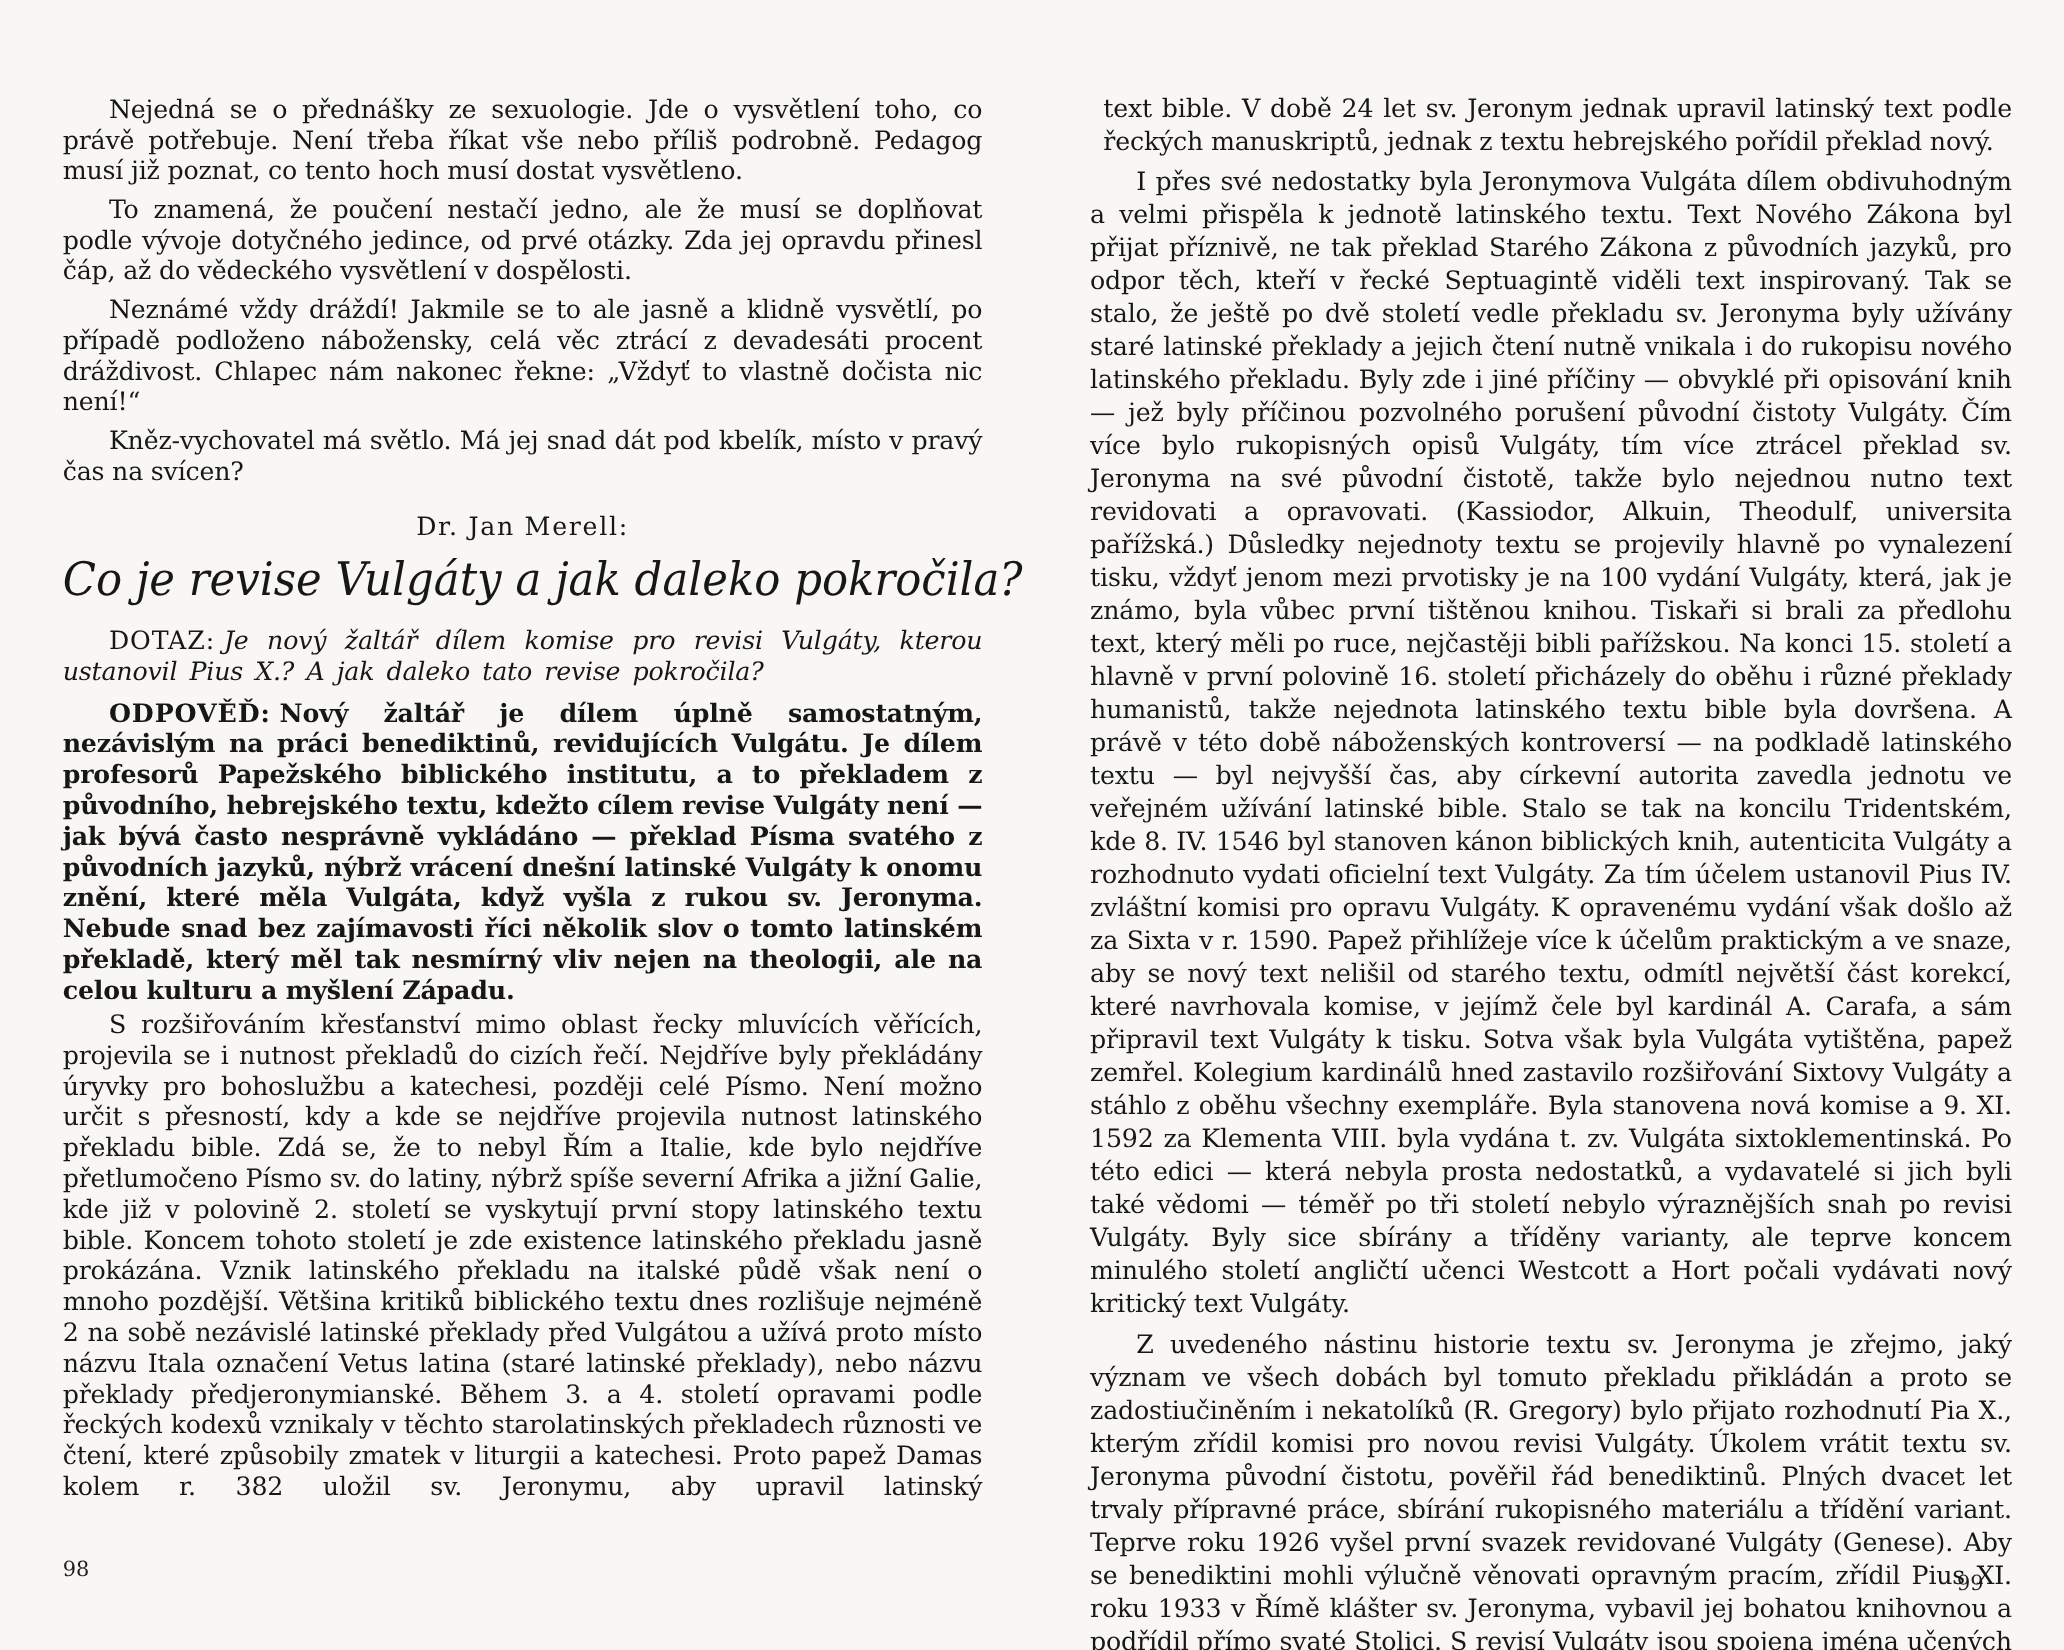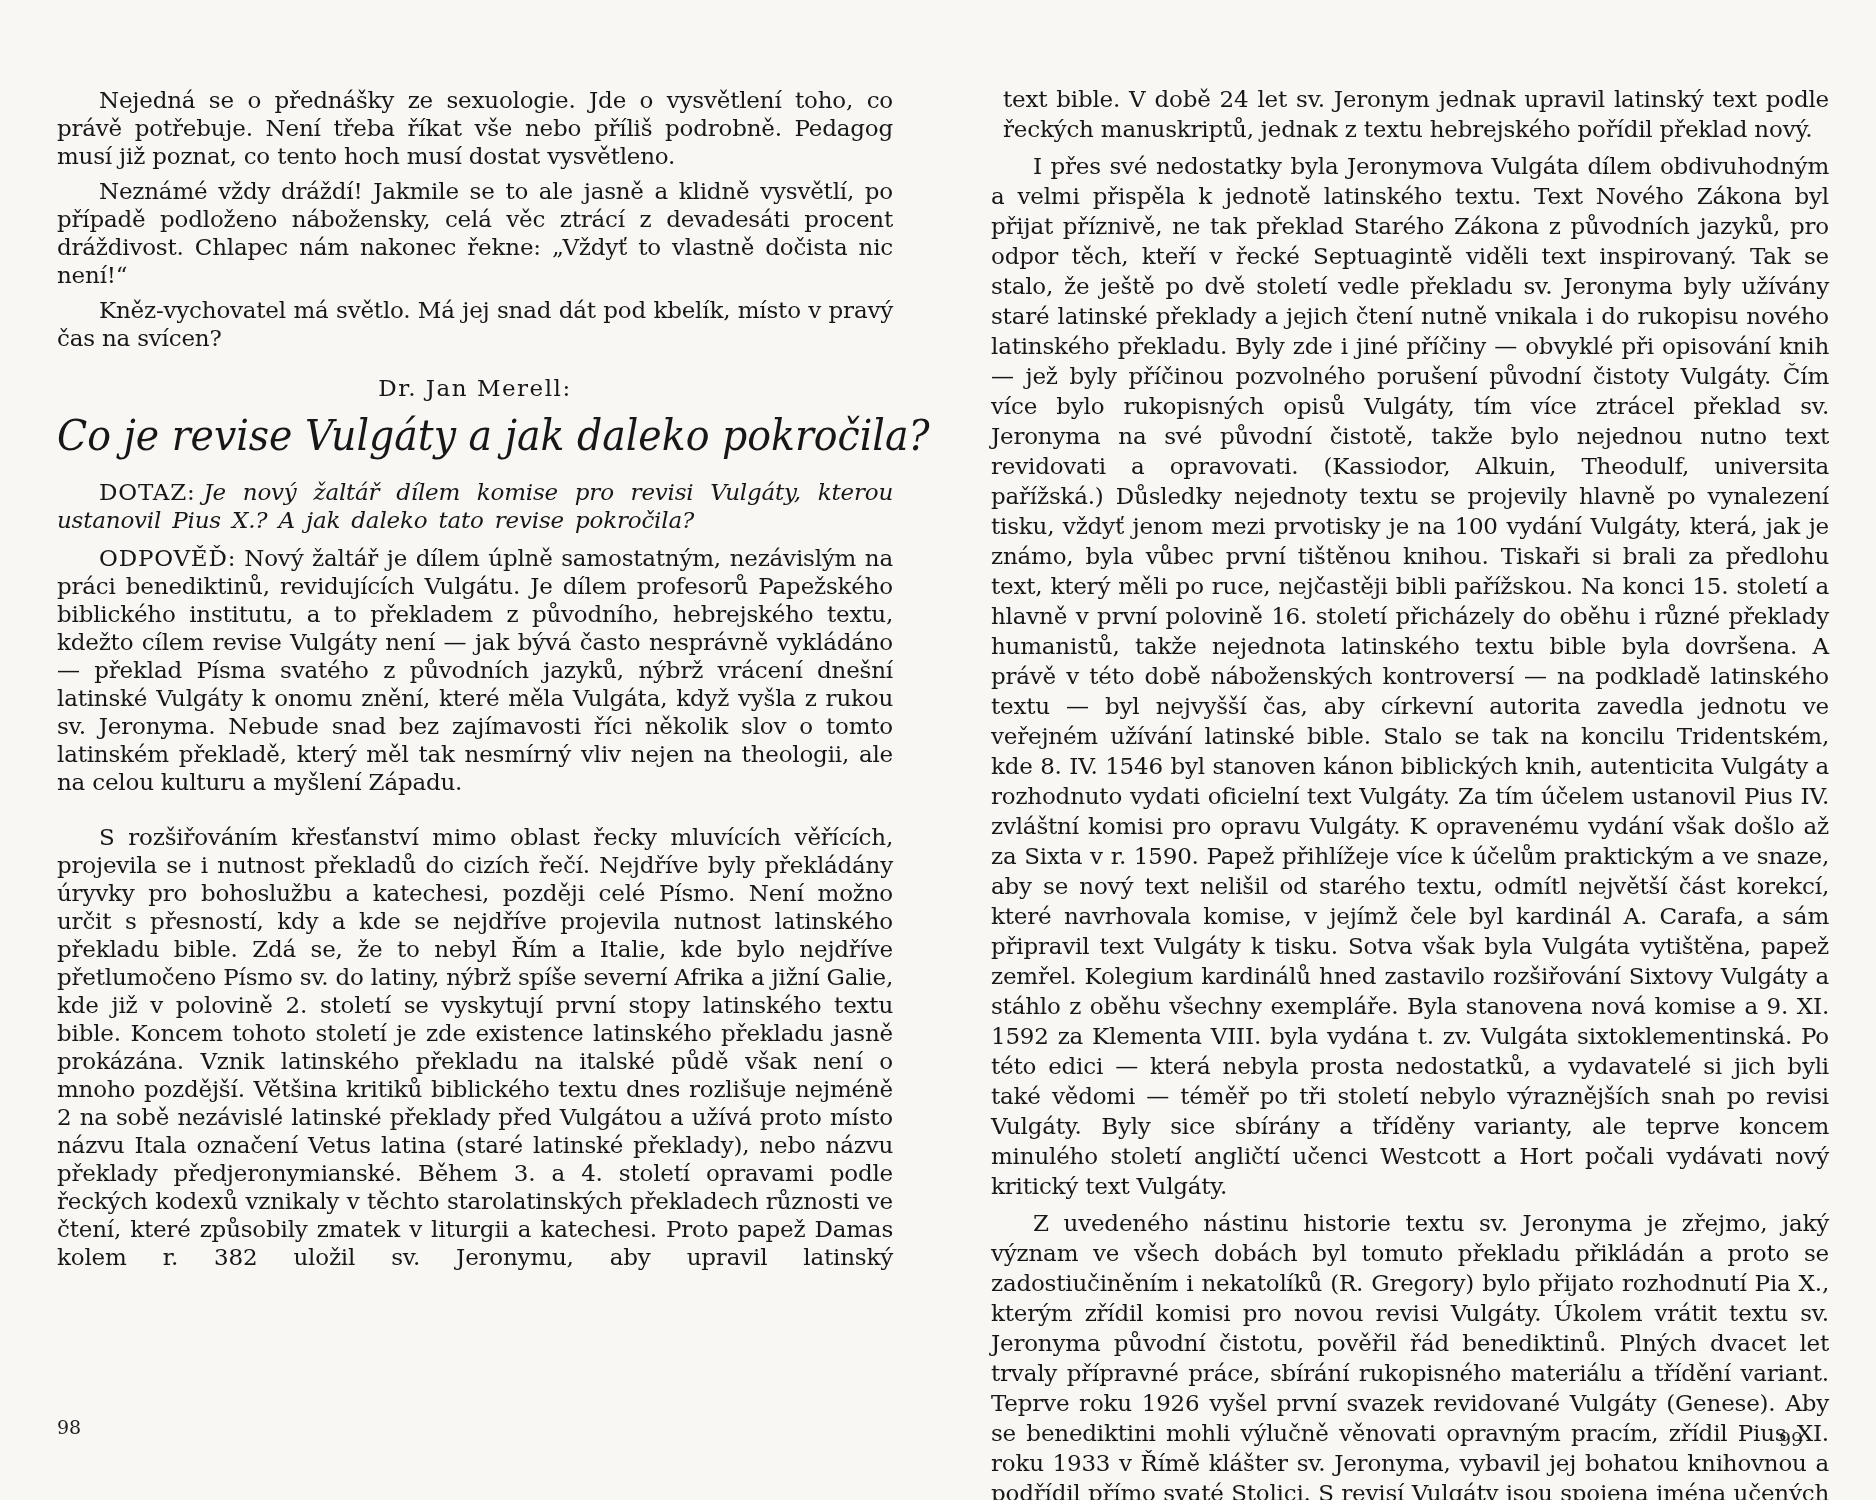--- a/index.html
+++ b/index.html
@@ -61,21 +61,21 @@
   .qa-label {
     font-style: normal;
     letter-spacing: 0.8px;
     margin-right: 0.35em;
   }
   p.question {
     font-style: italic;
     word-spacing: 4px;
     margin-bottom: 10px;
   }
-  p.answer { margin-bottom: 27px; }
+  p.answer { margin-bottom: 3px; font-weight: bold; }
   .page-number {
     position: absolute;
     font-size: 19px;
     color: #1d1d1d;
   }
   .page-number-left {
     left: 57px;
     top: 1416px;
   }
   .page-number-right {
@@ -83,20 +83,21 @@
     top: 1428px;
   }
 </style>
 </head>
 <body style="background: rgb(248, 247, 244); color: rgb(23, 23, 23);">
 
 <div class="spread">
 
   <div class="col col-left">
     <p>Nejedná se o přednášky ze sexuologie. Jde o vysvětlení toho, co právě potřebuje. Není třeba říkat vše nebo příliš podrobně. Pedagog musí již poznat, co tento hoch musí dostat vysvětleno.</p>
+    <p>To znamená, že poučení nestačí jedno, ale že musí se doplňovat podle vývoje dotyčného jedince, od prvé otázky. Zda jej opravdu přinesl čáp, až do vědeckého vysvětlení v dospělosti.</p>
     <p>Neznámé vždy dráždí! Jakmile se to ale jasně a klidně vysvětlí, po případě podloženo nábožensky, celá věc ztrácí z devadesáti procent dráždivost. Chlapec nám nakonec řekne: „Vždyť to vlastně dočista nic není!“</p>
     <p>Kněz-vychovatel má světlo. Má jej snad dát pod kbelík, místo v pravý čas na svícen?</p>
 
     <p class="byline">Dr. Jan Merell:</p>
 
     <h1 class="article-title">Co je revise Vulgáty a jak daleko pokročila?</h1>
 
     <p class="question">
       <span class="qa-label">DOTAZ:</span><span>Je nový žaltář dílem komise pro revisi Vulgáty, kterou ustanovil Pius X.? A jak daleko tato revise pokročila?</span>
     </p>

